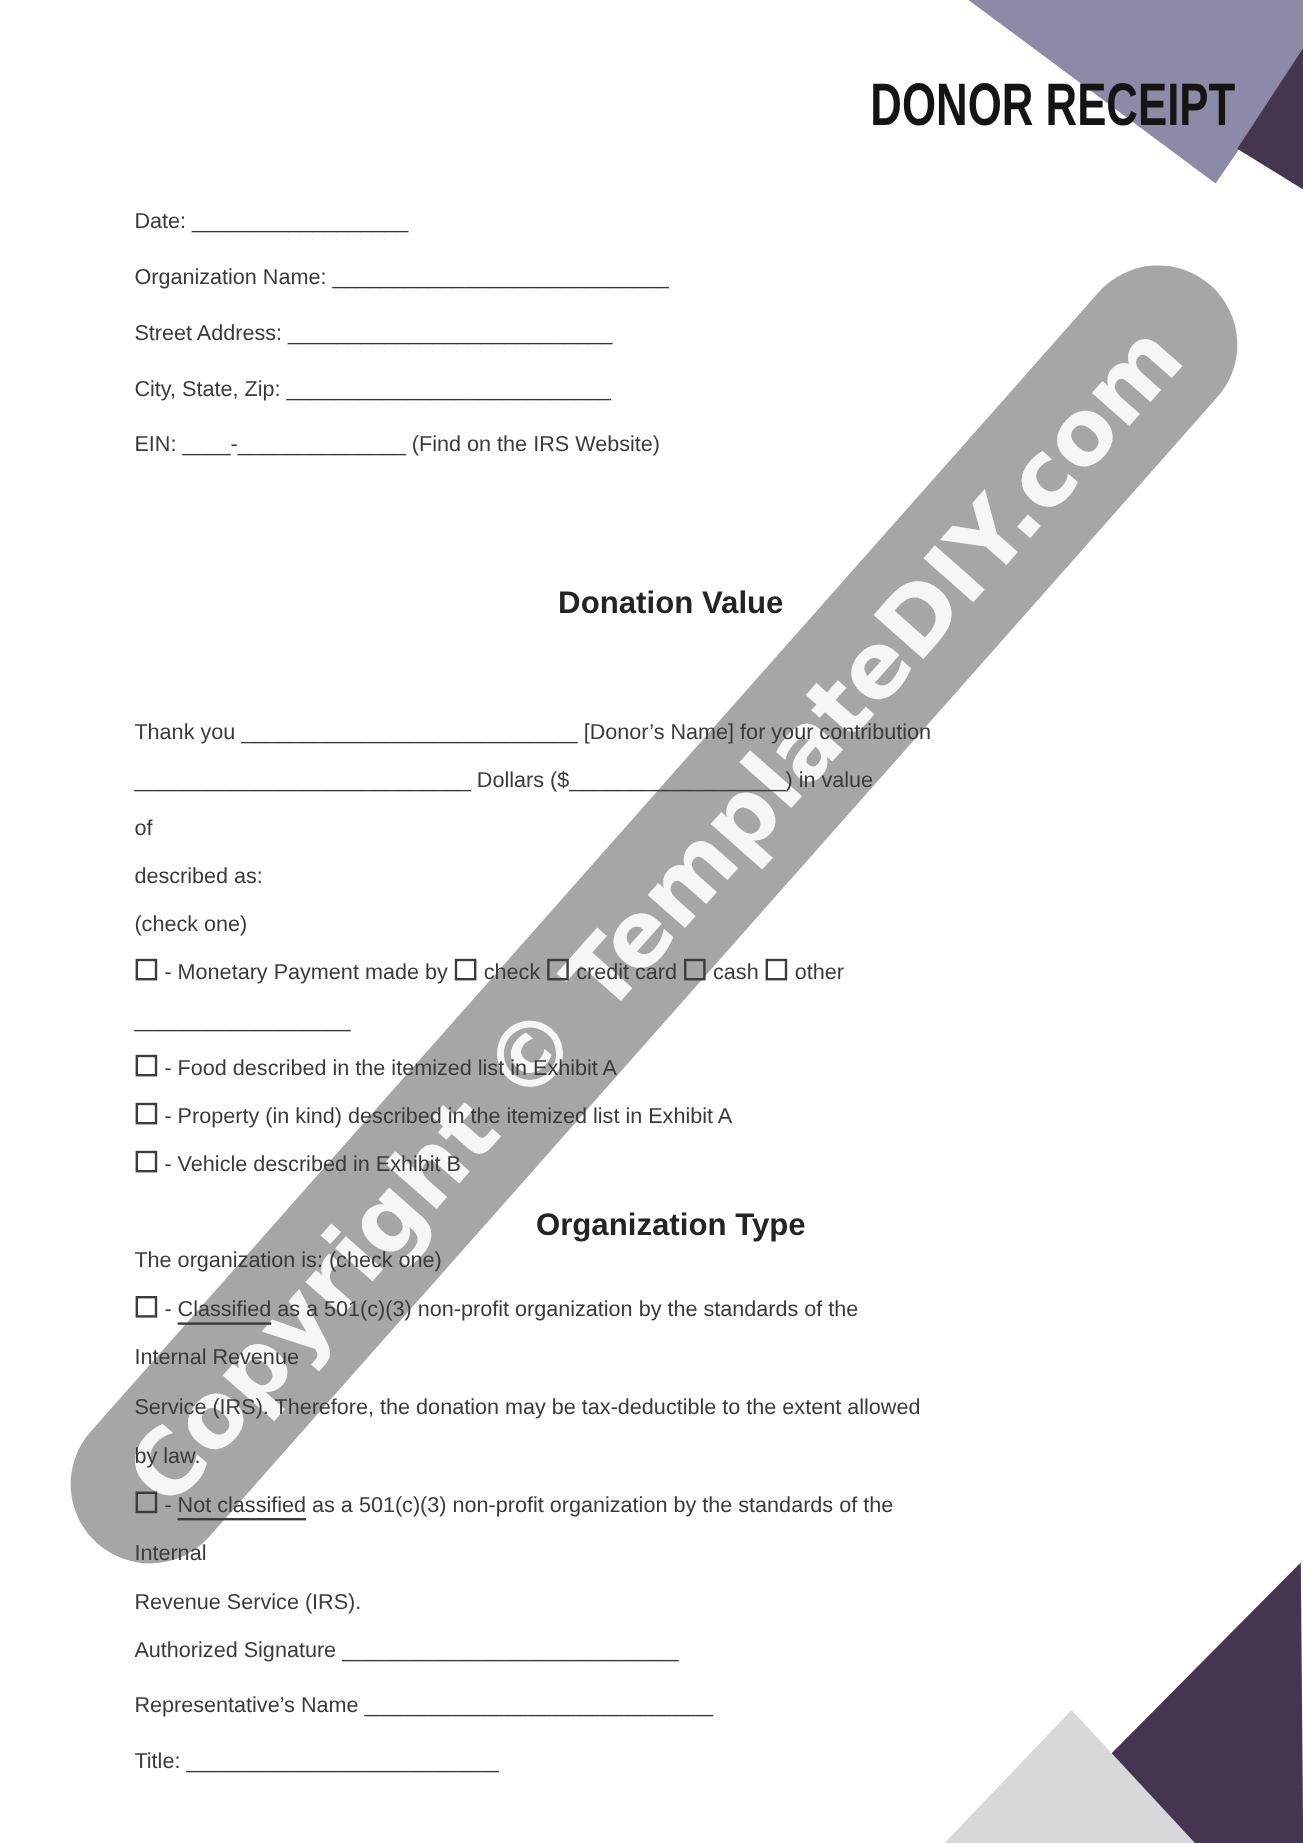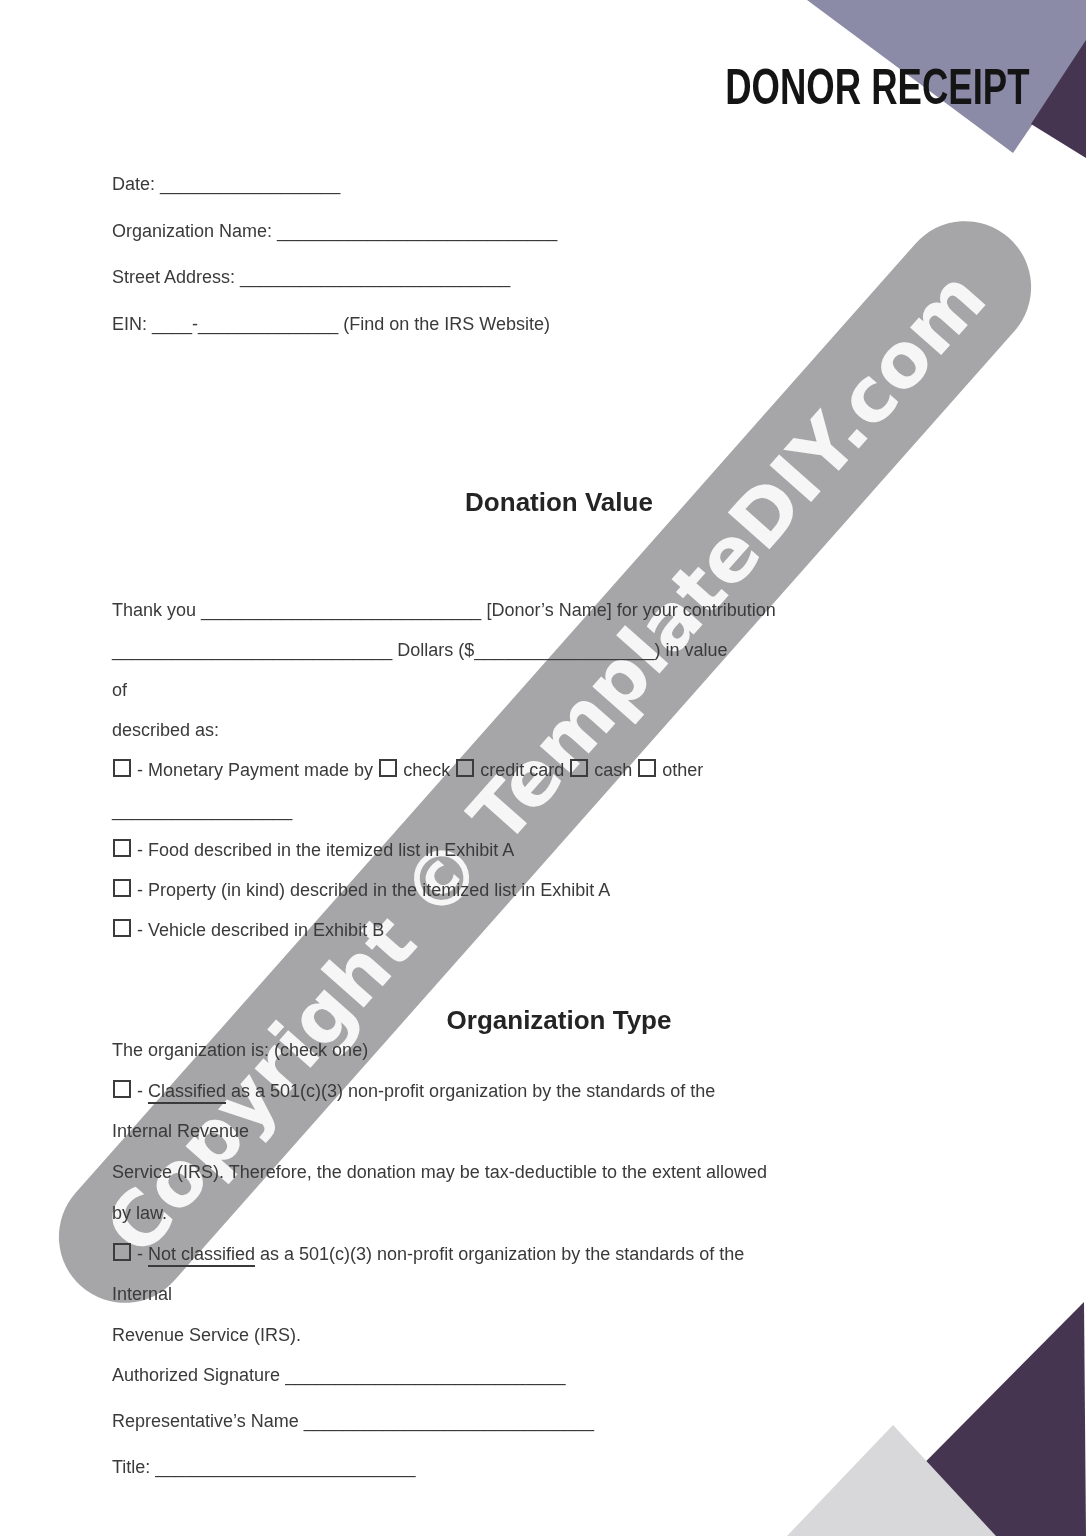--- a/index.html
+++ b/index.html
@@ -62,29 +62,31 @@
   </div>
 
   <h1 class="title">
     <span class="title-inner">DONOR RECEIPT</span>
   </h1>
 
   <div class="block info">
       <div class="line"><span>Date: </span><span>__________________</span></div>
       <div class="line"><span>Organization Name: </span><span>____________________________</span></div>
       <div class="line"><span>Street Address: </span><span>___________________________</span></div>
+      <div class="line"><span>City, State, Zip: </span><span>___________________________</span></div>
       <div class="line"><span>EIN: </span><span>____</span><span>-</span><span>______________</span><span> (Find on the IRS Website)</span></div>
     </div>
 
   <h2 class="heading" style="top:470px">Donation Value</h2>
   <div class="block para1">
       <div class="line"><span>Thank you </span><span>____________________________</span><span> [Donor’s Name] for your contribution</span></div>
       <div class="line"><span>____________________________</span><span> Dollars ($</span><span>__________________</span><span>) in value</span></div>
       <div class="line"><span>of</span></div>
       <div class="line"><span>described as:</span></div>
+      <div class="line"><span>(check one)</span></div>
       <div class="line"><span class="cbx"></span><span> - </span><span class="seg-b">Monetary Payment</span><span> made by </span><span class="cbx"></span><span> check </span><span class="cbx"></span><span> credit card </span><span class="cbx"></span><span> cash </span><span class="cbx"></span><span> other</span></div>
       <div class="line"><span>__________________</span></div>
       <div class="line"><span class="cbx"></span><span> - </span><span class="seg-b">Food</span><span> described in the itemized list in Exhibit A</span></div>
       <div class="line"><span class="cbx"></span><span> - </span><span class="seg-b">Property</span><span> (in kind) described in the itemized list in Exhibit A</span></div>
       <div class="line"><span class="cbx"></span><span> - </span><span class="seg-b">Vehicle</span><span> described in Exhibit B</span></div>
     </div>
 
   <h2 class="heading" style="top:988px">Organization Type</h2>
   <div class="block para2">
       <div class="line"><span>The organization is: (check one)</span></div>

